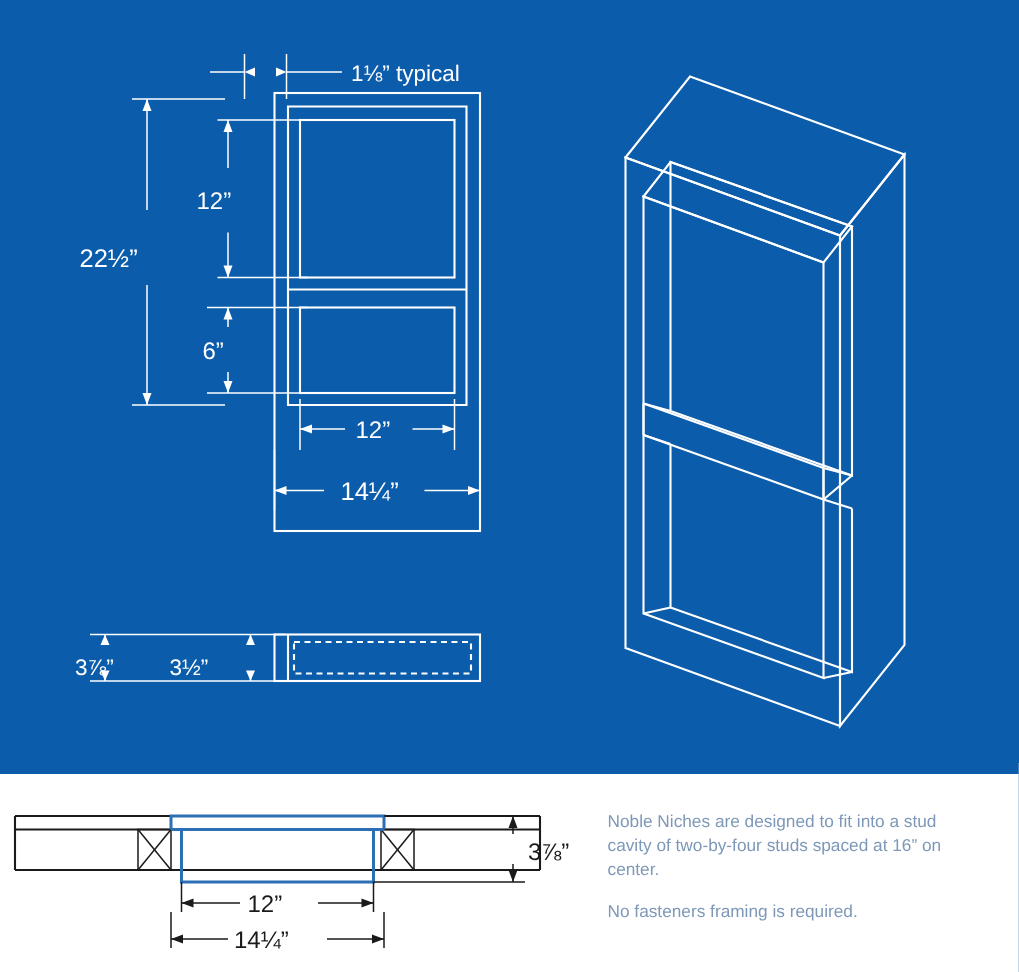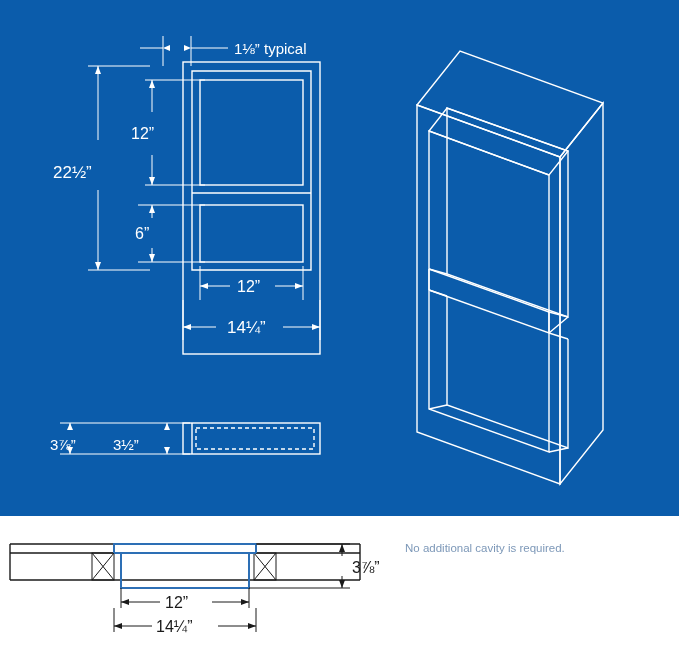--- a/index.html
+++ b/index.html
@@ -251,16 +251,17 @@
     </g>
 
     <g fill="#1a1a1a" font-family="Liberation Sans, sans-serif">
       <text x="352" y="57" font-size="16">3⅞”</text>
       <text x="165" y="92" font-size="16">12”</text>
       <text x="156" y="116" font-size="16">14¼”</text>
     </g>
   </svg>
 
   <div class="note-block">
-    <p>No additional cavity is required.</p>
+    <p>Noble Niches are designed to fit into a stud cavity of two-by-four studs spaced at 16” on center.</p>
+    <p>No fasteners framing is required.</p>
   </div>
 
 </div>
 
 </body></html>

